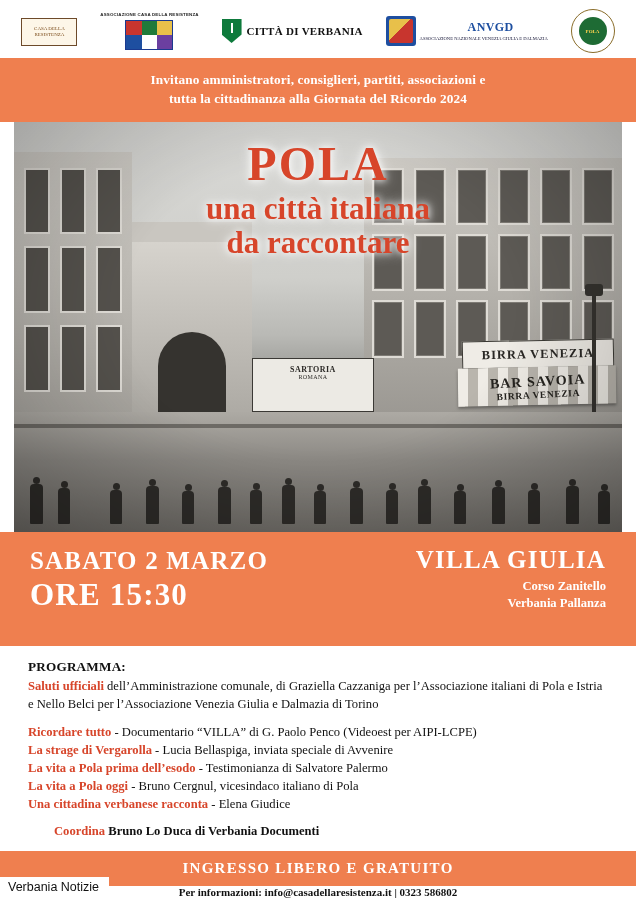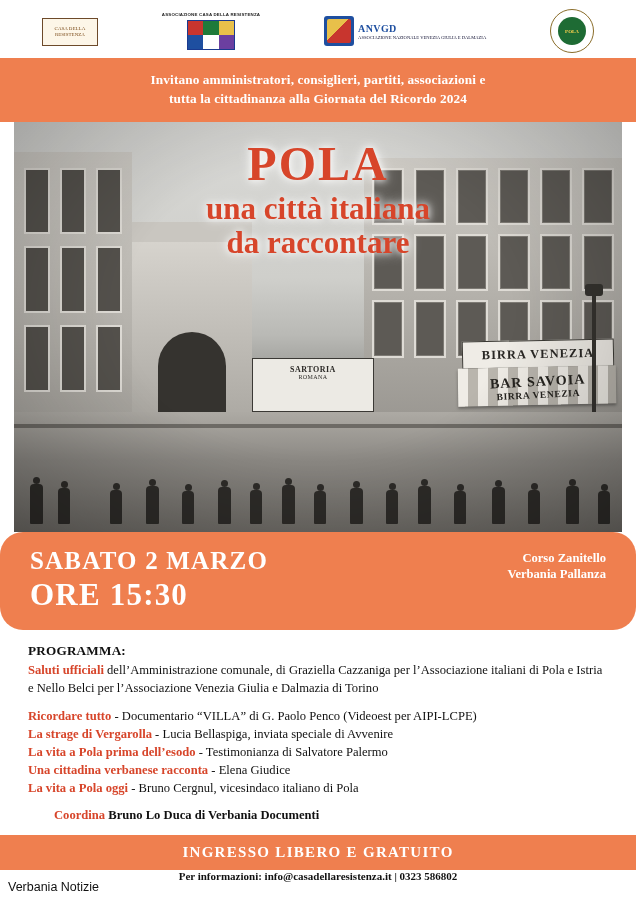--- a/index.html
+++ b/index.html
@@ -106,21 +106,21 @@
   }
   .anvgd-badge::before {
     content:"";
     position:absolute; inset: 3px;
     background:
       linear-gradient(135deg, #e8c04a 0 45%, transparent 45%),
       #c8352e;
     border-radius: 2px;
   }
   .anvgd-txt { font-size: 4.6px; line-height: 1.3; color:#113; }
-  .anvgd-txt b { font-size: 10px; display:block; letter-spacing:.4px; color:#1e4fa0;}
+  .anvgd-txt b { font-size: 12px; display:block; letter-spacing:.4px; color:#1e4fa0;margin-left:48px;}
 
   .pola-logo {
     width: 44px; height: 42px;
     position: relative;
     display:flex; align-items:center; justify-content:center;
   }
   .pola-ring {
     width: 42px; height: 42px;
     border: 1px solid #8a6d2a;
     border-radius: 50%;
@@ -296,27 +296,26 @@
     color: #d7452a;
     line-height: 1.12;
     text-shadow: 0 0 7px rgba(255,255,255,.95), 0 0 14px rgba(255,255,255,.85);
   }
   .t-sub1 { margin-top: 4px; }
 
   
   .band-info {
     background: #ef7f4f;
     color: #ffffff;
-    height: 98px;
+    height: 114px;
     box-sizing: border-box;
     padding: 14px 30px 0 30px;
     display: flex;
     justify-content: space-between;
     align-items: flex-start;
-    border-radius: 23px;
   }
   .when .d1 {
     font-family: "Liberation Serif", serif;
     font-weight: bold;
     font-size: 25px;
     letter-spacing: 1.2px;
     line-height: 1.22;
   }
   .when .d2 {
     font-family: "Liberation Serif", serif;
@@ -410,20 +409,24 @@
       <div class="flagbox">
         <i style="background:#c8352e"></i>
           <i style="background:#1f7a3a"></i>
           <i style="background:#e8c04a"></i>
         <i style="background:#1e4fa0"></i>
           <i style="background:#ffffff"></i>
           <i style="background:#6b3fa0"></i>
       </div>
     </div>
 
+    <div class="cdv">
+      <div class="cdv-shield"></div>
+      <div class="cdv-text">CITTÀ DI VERBANIA</div>
+    </div>
 
     <div class="anvgd">
       <div class="anvgd-badge"></div>
       <div class="anvgd-txt">
         <b>ANVGD</b>
         <span>ASSOCIAZIONE NAZIONALE VENEZIA GIULIA E DALMAZIA</span>
       </div>
     </div>
 
     <div class="pola-logo">
@@ -526,20 +529,21 @@
       <div class="t-sub2">da raccontare</div>
     </div>
   </div>
 
   <div class="band-info">
     <div class="when">
       <div class="d1">SABATO 2 MARZO</div>
       <div class="d2">ORE 15:30</div>
     </div>
     <div class="where">
+      <div class="w1">VILLA GIULIA</div>
       <div class="w2">Corso Zanitello</div>
       <div class="w3">Verbania Pallanza</div>
     </div>
   </div>
 
   <div class="prog">
     <h3>PROGRAMMA:</h3>
 
     <div class="p-block">
       <span class="hl">Saluti ufficiali</span><span> dell’Amministrazione comunale, di Graziella Cazzaniga per l’Associazione italiani di Pola e Istria e Nello Belci per l’Associazione Venezia Giulia e Dalmazia di Torino</span>
@@ -549,24 +553,24 @@
       <div class="p-line">
         <span class="hl">Ricordare tutto</span><span> - Documentario “VILLA” di G. Paolo Penco (Videoest per AIPI-LCPE)</span>
       </div>
       <div class="p-line">
         <span class="hl">La strage di Vergarolla</span><span> - Lucia Bellaspiga, inviata speciale di Avvenire</span>
       </div>
       <div class="p-line">
         <span class="hl">La vita a Pola prima dell’esodo</span><span> - Testimonianza di Salvatore Palermo</span>
       </div>
       <div class="p-line">
+        <span class="hl">La vita a Pola oggi</span><span> - Bruno Cergnul, vicesindaco italiano di Pola</span>
+      </div>
+      <div class="p-line">
         <span class="hl">Una cittadina verbanese racconta</span><span> - Elena Giudice</span>
-      </div>
-      <div class="p-line">
-        <span class="hl">La vita a Pola oggi</span><span> - Bruno Cergnul, vicesindaco italiano di Pola</span>
       </div>
     </div>
 
     <div class="coord">
       <span class="hl">Coordina</span><span class="rest"> Bruno Lo Duca di Verbania Documenti</span>
     </div>
   </div>
 
   <div class="band-free">INGRESSO LIBERO E GRATUITO</div>
 

